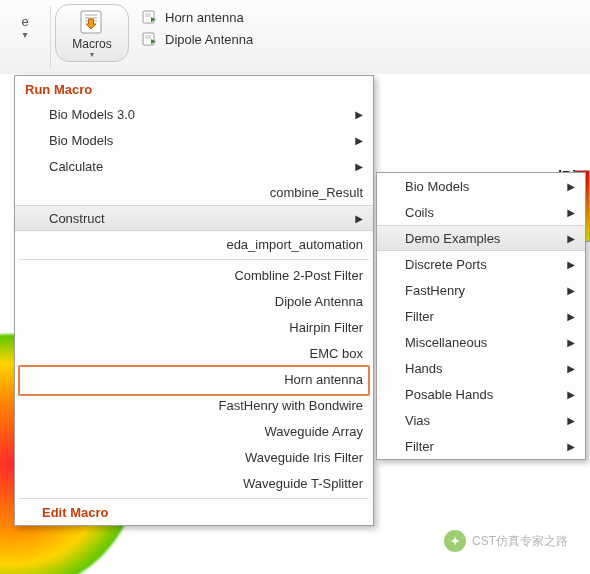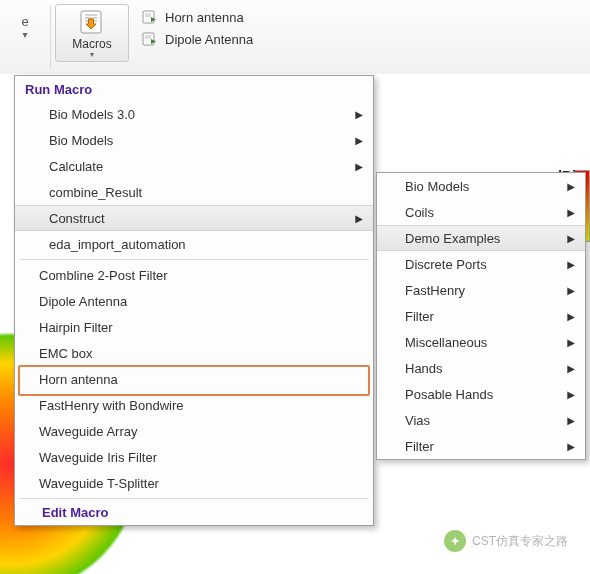--- a/index.html
+++ b/index.html
@@ -36,21 +36,21 @@
   background:#d9d9d9;
   margin: 2px 4px;
   align-self: stretch;
 }
 .macros-btn {
   display:flex;
   flex-direction:column;
   align-items:center;
   width: 64px;
   border: 1px solid #c9c9c9;
-  border-radius: 3px;
+  border-radius: 14px;
   background: linear-gradient(#fefefe,#e8e8e8);
   padding: 3px 4px 2px;
   cursor: default;
 }
 .macros-btn .icon {
   width: 32px; height: 28px;
   display:flex; align-items:center; justify-content:center;
 }
 .macros-btn .label { font-size:12px; color:#333; margin-top:1px;}
 .macros-btn .drop { font-size: 8px; color:#666; margin-top:-1px;}
@@ -102,32 +102,33 @@
 }
 
 .menu {
   position:absolute;
   background:#fdfdfd;
   border:1px solid #a0a0a0;
   box-shadow: 3px 3px 6px rgba(0,0,0,0.25);
 }
 .menu .header {
   font-weight:bold;
-  color:#4c1d95;
+  color:#c2410c;
   padding: 6px 10px 4px 10px;
   font-size:13px;
 }
 .menu-item {
   display:flex;
   align-items:center;
   height:26px;
   padding: 0 10px 0 34px;
   color:#333;
   position:relative;
   font-size:13px;
+  justify-content:flex-end;
 }
 .menu-item .arrow {
   margin-left:auto;
   font-size:10px;
   color:#333;
 }
 .menu-item.hover {
   background: linear-gradient(#f1f1f1,#e5e5e5);
   border-top:1px solid #d3d3d3;
   border-bottom:1px solid #d3d3d3;

